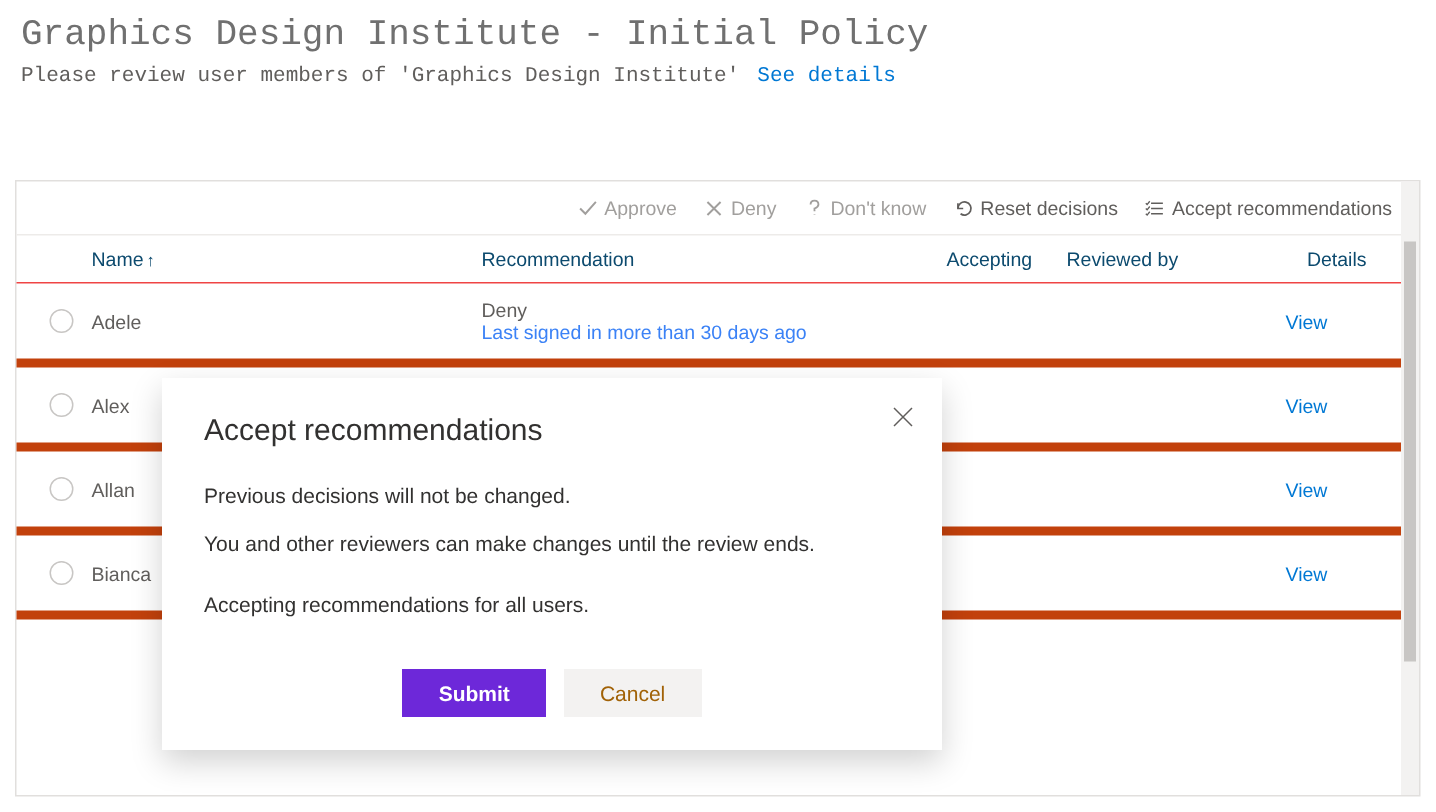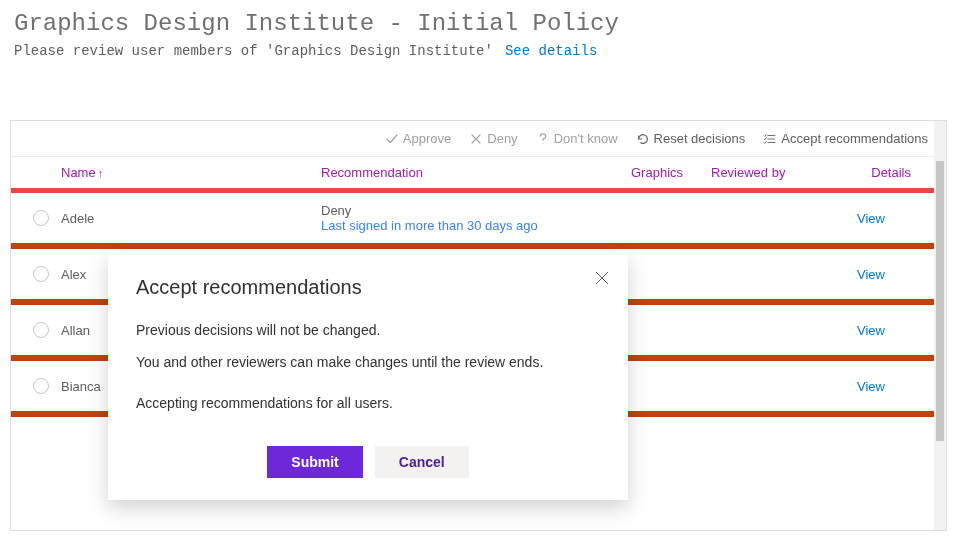--- a/index.html
+++ b/index.html
@@ -58,23 +58,23 @@
   .tb-enabled { color: #605e5c; }
   .tb-icon { width: 14px; height: 14px; display: inline-block; }
   .table-header, .table-row {
     display: grid;
     grid-template-columns: 40px 260px 310px 80px 120px 80px;
     align-items: center;
     padding: 8px 10px;
     font-size: 13px;
   }
   .table-header {
-    color: #a21caf;
+    color: #0c4a6e;
     border-top: 1px solid #edebe9;
-    border-bottom: 5px solid #ef4444;
+    border-bottom: 1px solid #ef4444;
   }
   .table-row {
     border-bottom: 6px solid #c2410c;
     color: #605e5c;
     min-height: 56px;
   }
   .radio {
     width: 16px; height: 16px;
     border: 1px solid #c8c6c4;
     border-radius: 50%;
@@ -143,27 +143,26 @@
     color: #fff;
     border: none;
     padding: 8px 24px;
     font-size: 14px;
     font-weight: 600;
     cursor: pointer;
     min-width: 88px;
   }
   .btn-secondary {
     background: #f3f2f1;
-    color: #4c1d95;
+    color: #a16207;
     border: none;
     padding: 8px 24px;
     font-size: 14px;
     cursor: pointer;
     min-width: 88px;
-    font-weight: bold;
   }
 </style>
 </head>
 <body>
 
 <div class="header">
   <h1 class="page-title">Graphics Design Institute - Initial Policy</h1>
   <div class="subheader">
     <span>Please review user members of 'Graphics Design Institute'</span>
     <span class="see-details-link">See details</span>
@@ -205,21 +204,21 @@
       <span>Accept recommendations</span>
     </span>
   </div>
 
   <div class="table-header">
     <span></span>
     <span>
       <span>Name</span><span class="sort-arrow">↑</span>
     </span>
     <span>Recommendation</span>
-    <span>Graphics</span>
+    <span>Accepting</span>
     <span>Reviewed by</span>
     <span style="text-align:right;">Details</span>
   </div>
 
   <div class="table-row">
     <div class="radio"></div>
     <div class="col-name">Adele</div>
     <div>
       <div>Deny</div>
       <div class="rec-sub">Last signed in more than 30 days ago</div>

